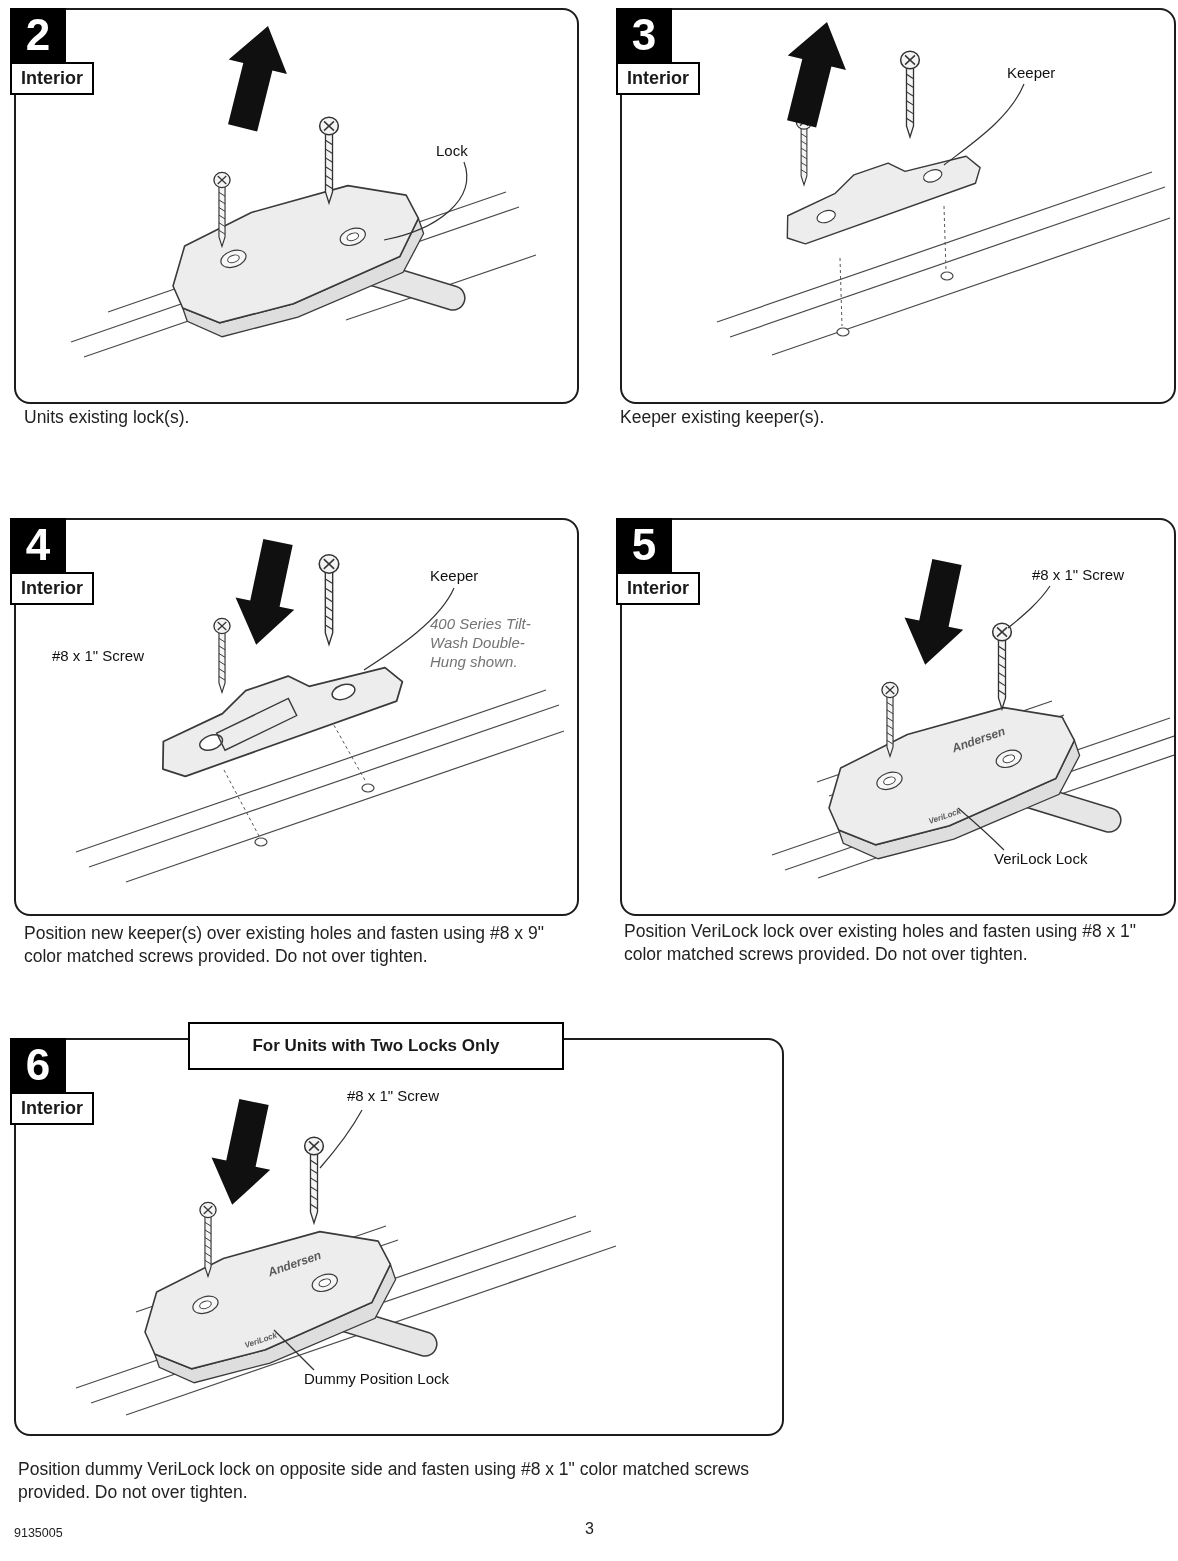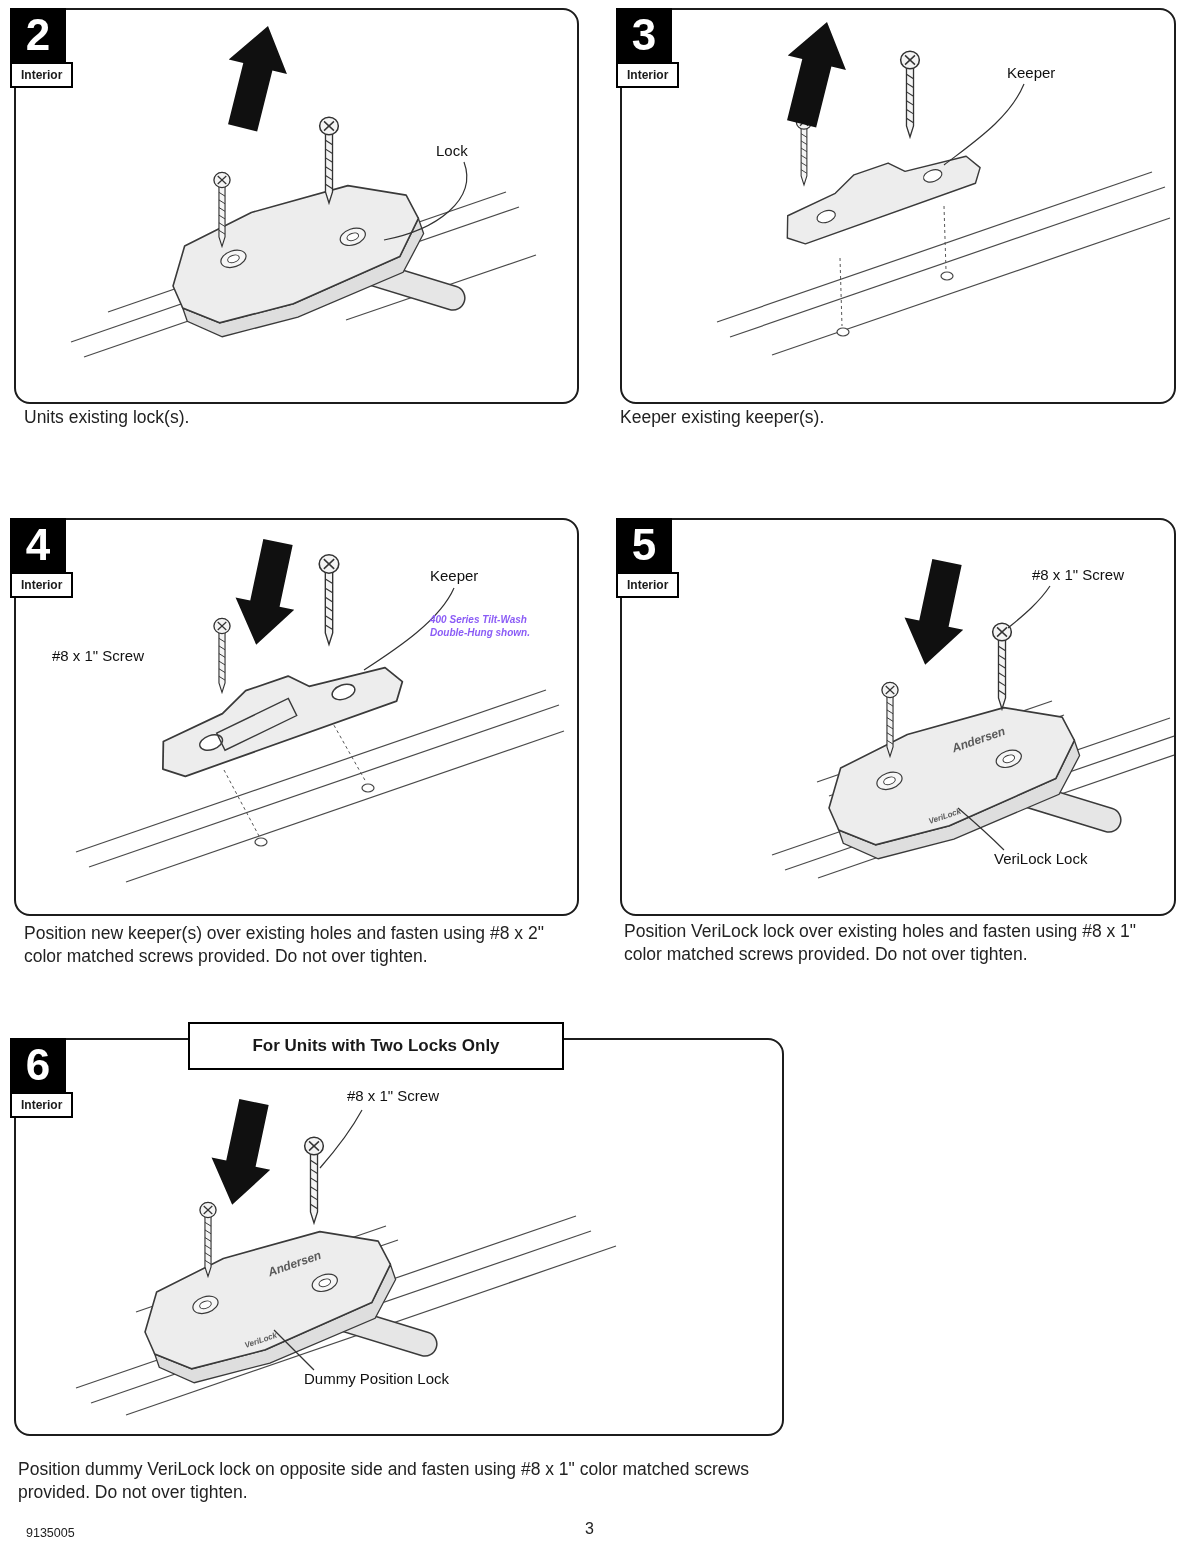--- a/index.html
+++ b/index.html
@@ -1,29 +1,29 @@
 <!DOCTYPE html>
 <html><head>
 <meta charset="utf-8">
 <style>
   html,body{margin:0;padding:0;background:#fff;}
   body{width:1178px;height:1561px;position:relative;overflow:hidden;
        font-family:"Liberation Sans","DejaVu Sans",sans-serif;color:#1a1a1a;}
   .panel{position:absolute;border:2.5px solid #1c1c1c;border-radius:16px;background:#fff;overflow:hidden;}
   .badge{position:absolute;background:#000;color:#fff;display:flex;align-items:center;justify-content:center;
          font-weight:bold;font-size:44px;width:56px;height:54px;z-index:5;}
-  .interior{position:absolute;border:2px solid #000;background:#fff;font-weight:bold;font-size:12px;
+  .interior{position:absolute;border:2px solid #000;background:#fff;font-weight:bold;font-size:18px;
             padding:4px 9px;z-index:5;}
   .caption{position:absolute;font-size:17.5px;line-height:1.32;color:#222;}
   .callout{position:absolute;font-weight:normal;font-size:15px;color:#101010;white-space:nowrap;}
-  .note{position:absolute;font-style:italic;font-size:10px;line-height:1.28;color:#8b5cf6;font-weight:bold;}
+  .note{position:absolute;font-style:italic;font-size:15px;line-height:1.28;color:#737373;}
   .note b{font-style:italic;}
   .hdrbox{position:absolute;border:2px solid #000;background:#fff;z-index:6;display:flex;
           align-items:center;justify-content:center;font-weight:bold;font-size:17px;}
-  .footer-code{position:absolute;font-size:12.5px;color:#222;margin-left:12px;}
+  .footer-code{position:absolute;font-size:12.5px;color:#222;}
   .pageno{position:absolute;font-size:16px;color:#222;}
   svg.illo{position:absolute;left:0;top:0;}
   text.brand{font-size:12px;font-weight:bold;font-style:italic;fill:#5a5a5a;}
   text.vlk{font-size:8px;font-weight:bold;font-style:italic;fill:#5a5a5a;}
 </style>
 </head>
 <body>
 
 <svg width="0" height="0" style="position:absolute" aria-hidden="true">
   <defs>
@@ -135,21 +135,21 @@
     <use href="#screw" transform="translate(313,44) scale(1.15)"></use>
     <use href="#arrow-down" transform="translate(262,22) rotate(12)"></use>
     <path d="M438,68 C424,100 382,128 348,150" fill="none" stroke="#333" stroke-width="1.2"></path>
   </svg>
   <div class="callout" style="left:36px;top:127px;">#8 x 1" Screw</div>
   <div class="callout" style="left:414px;top:47px;">Keeper</div>
   <div class="note" style="left:414px;top:94px;width:105px;">400 Series Tilt-Wash Double-Hung shown.</div>
 </div>
 <div class="badge" style="left:10px;top:518px;">4</div>
 <div class="interior" style="left:10px;top:572px;">Interior</div>
-<div class="caption" style="left:24px;top:922px;width:555px;">Position new keeper(s) over existing holes and fasten using #8 x 2" color matched screws provided. Do not over tighten.</div>
+<div class="caption" style="left:24px;top:922px;width:555px;">Position new keeper(s) over existing holes and fasten using #8 x 9" color matched screws provided. Do not over tighten.</div>
 
 <div class="panel" style="left:620px;top:518px;width:552px;height:394px;">
   <svg class="illo" width="552" height="394" viewBox="0 0 552 394">
     <g stroke="#4a4a4a" stroke-width="1.2">
       <line x1="195" y1="262" x2="430" y2="181"></line>
       <line x1="207" y1="276" x2="442" y2="195"></line>
       <line x1="150" y1="335" x2="548" y2="198"></line>
       <line x1="163" y1="350" x2="552" y2="216"></line>
       <line x1="196" y1="358" x2="552" y2="235"></line>
     </g>

